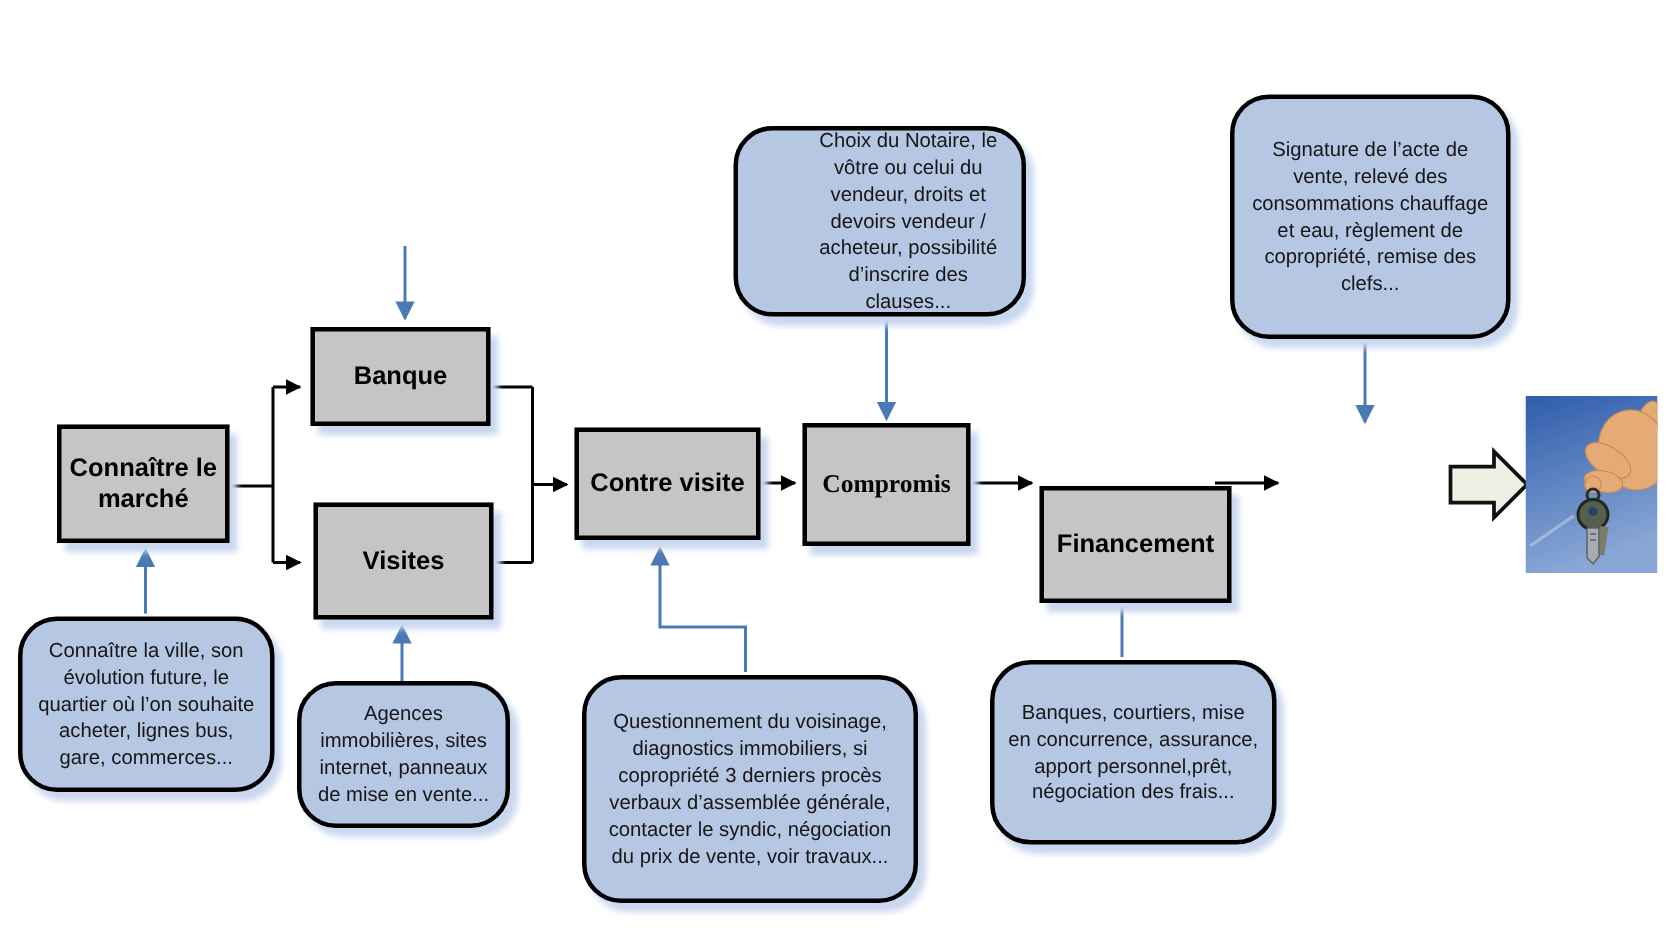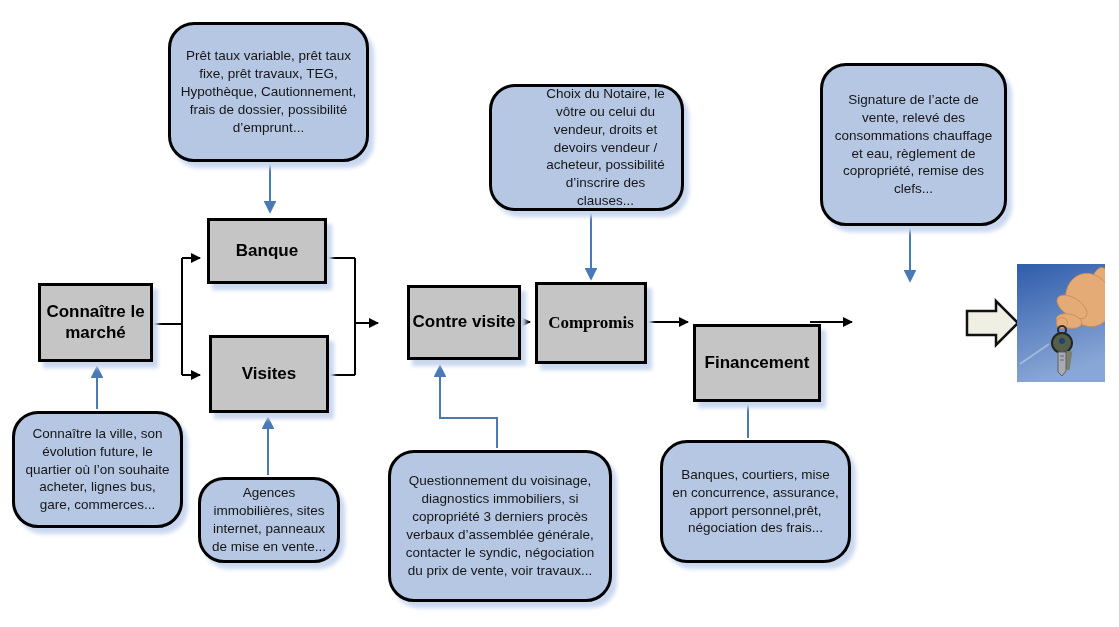--- a/index.html
+++ b/index.html
@@ -17,30 +17,30 @@
   .callout{
     position:absolute;background:#b5c7e3;border:3px solid #000;border-radius:26px;
     box-sizing:border-box;display:flex;align-items:center;justify-content:center;
     text-align:center;font-size:13.5px;line-height:1.33;color:#161616;
     box-shadow:5px 6px 4px #c9d7ef;padding:8px 9px;
   }
   
   .n-connaitre  {left:38px;  top:283px; width:115px; height:79px;}
   .n-banque     {left:207px; top:218px; width:120px; height:66px;}
   .n-visites    {left:209px; top:335px; width:120px; height:78px;}
-  .n-contre     {left:383px; top:285px; width:114px; height:75px;margin-left:24px;}
+  .n-contre     {left:383px; top:285px; width:124px; height:75px;}
   .n-compromis  {left:535px; top:282px; width:112px; height:82px;font-family:Liberation Serif, serif;}
   .n-financement{left:693px; top:284px; width:128px; height:78px;margin-top:40px;}
   .n-acte       {left:857px; top:287px; width:109px; height:72px;}
   
   .c-pret          {left:168px; top:22px;  width:201px; height:140px;}
   .c-notaire       {left:489px; top:84px;  width:195px; height:127px;padding-left:47px;}
   .c-signature     {left:820px; top:63px;  width:187px; height:163px;}
   .c-ville         {left:12px;  top:411px; width:171px; height:117px;}
-  .c-agences       {left:198px; top:477px; width:142px; height:86px;}
+  .c-agences       {left:198px; top:454px; width:142px; height:98px;}
   .c-questionnement{left:388px; top:450px; width:224px; height:152px;}
   .c-banques       {left:660px; top:440px; width:191px; height:123px;border-radius:27px;}
   
   .photo{position:absolute;left:1017px;top:264px;width:88px;height:118px;}
   .photo svg{display:block;}
 </style>
 </head>
 <body>
 
 <div class="canvas">
@@ -94,23 +94,20 @@
   <div class="node n-contre">
     <span>Contre visite</span>
   </div>
   <div class="node n-compromis">
     <span>Compromis</span>
   </div>
   <div class="node n-financement">
     <span>Financement</span>
   </div>
 
-  <div class="callout c-pret">
-    <span>Prêt taux variable, prêt taux fixe, prêt travaux, TEG, Hypothèque, Cautionnement, frais de dossier, possibilité d’emprunt...</span>
-  </div>
   <div class="callout c-notaire">
     <span>Choix du Notaire, le vôtre ou celui du vendeur, droits et devoirs vendeur / acheteur, possibilité d’inscrire des clauses...</span>
   </div>
   <div class="callout c-signature">
     <span>Signature de l’acte de vente, relevé des consommations chauffage et eau, règlement de copropriété, remise des clefs...</span>
   </div>
   <div class="callout c-ville">
     <span>Connaître la ville, son évolution future, le quartier où l’on souhaite acheter, lignes bus, gare, commerces...</span>
   </div>
   <div class="callout c-agences">

